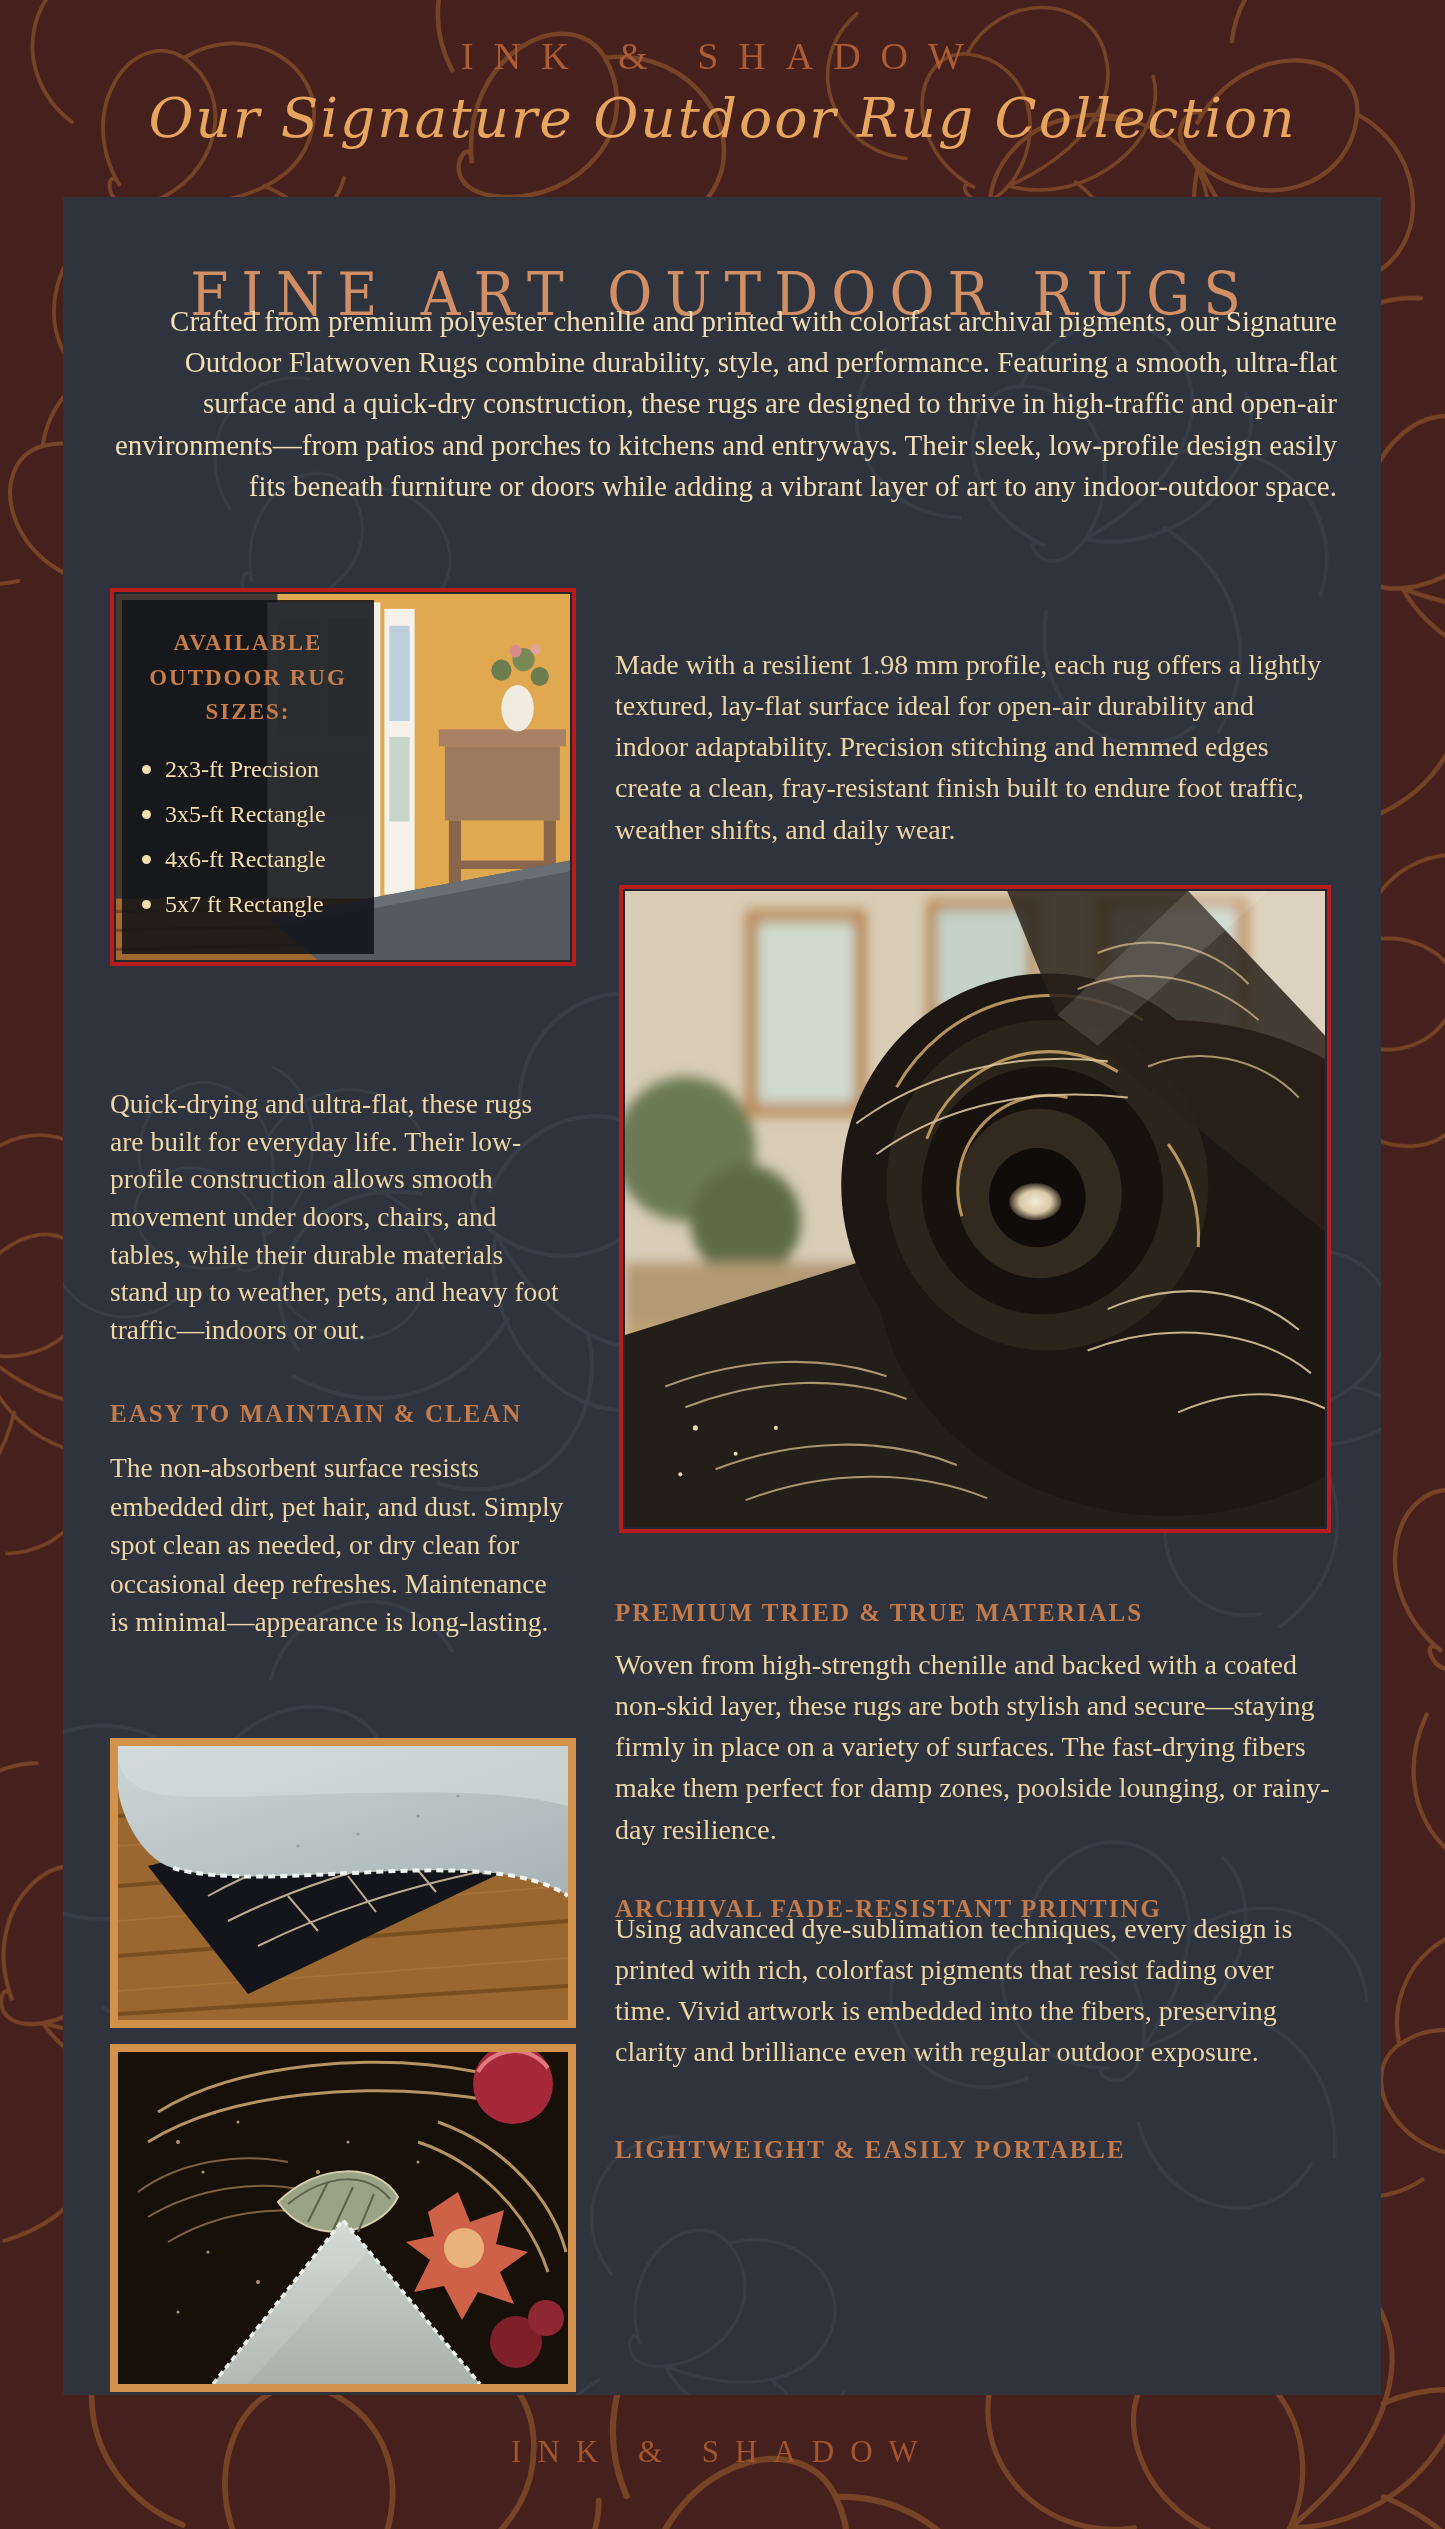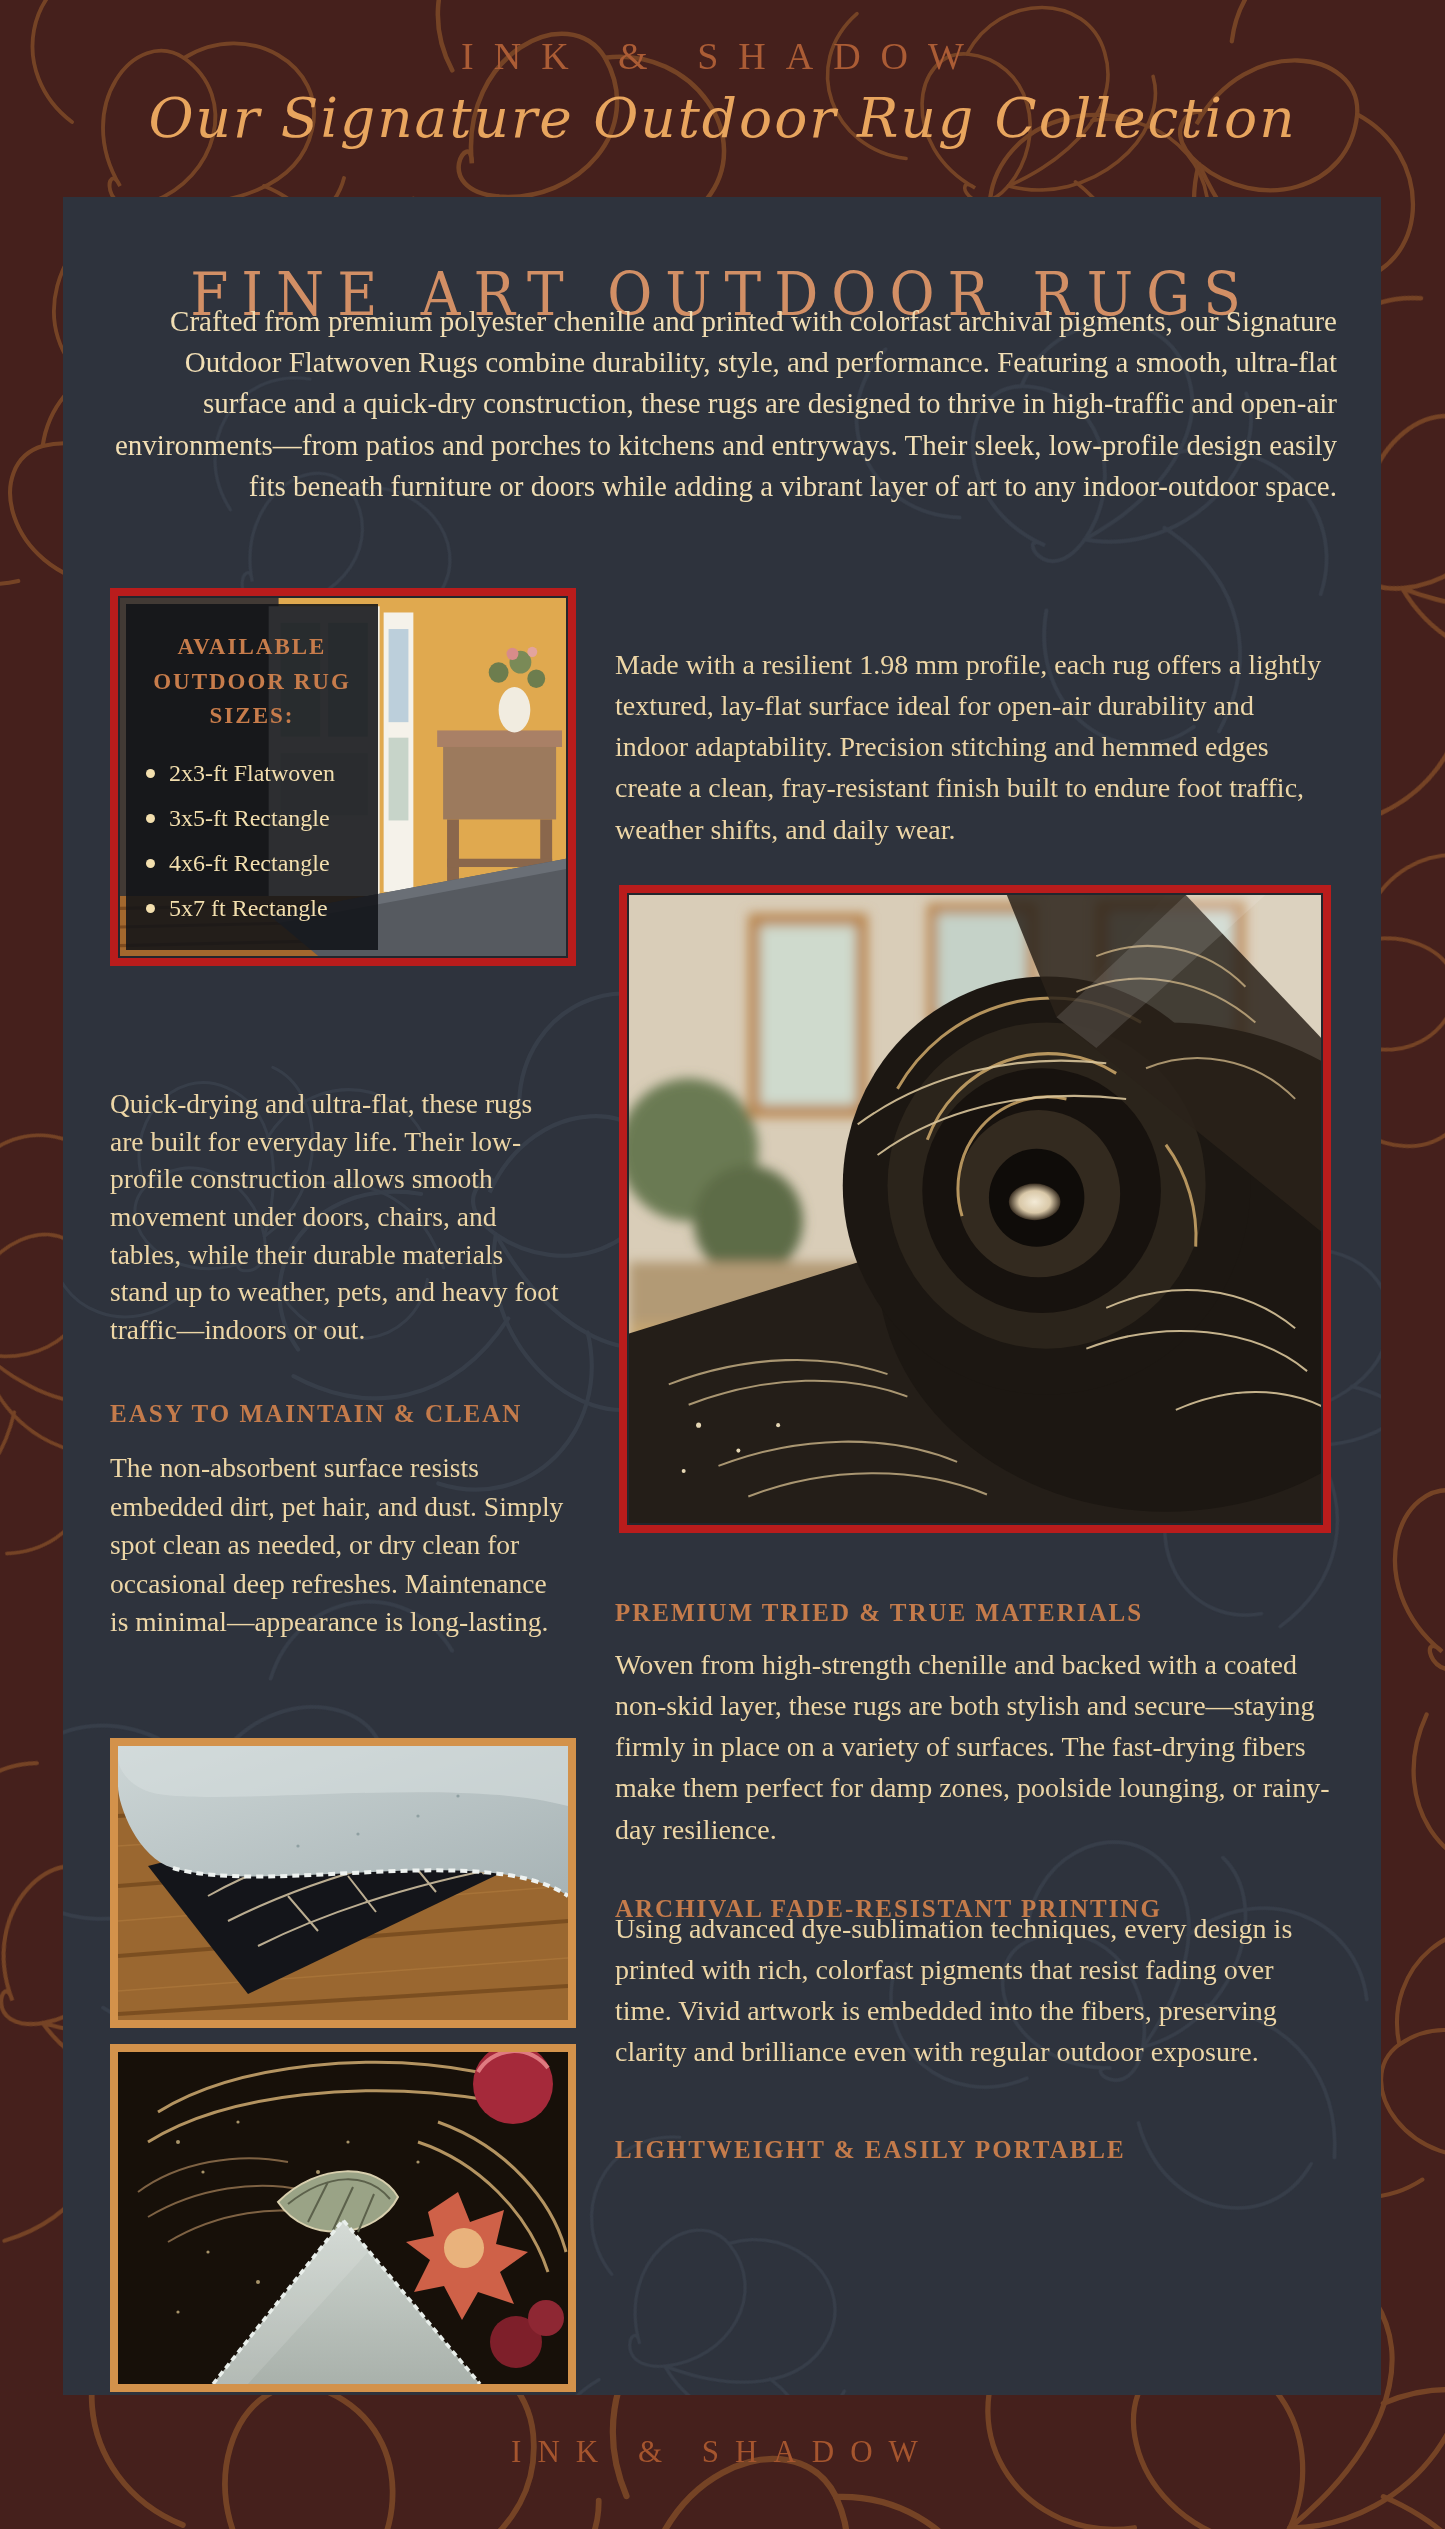--- a/index.html
+++ b/index.html
@@ -38,21 +38,21 @@
   #h-materials{left:552px;top:1399px;width:720px;}
   #p-materials{left:552px;top:1447px;width:718px;}
   #h-printing{left:552px;top:1663px;width:720px;margin-top:32px;}
   #p-printing{left:552px;top:1711px;width:718px;}
   #h-portable{left:552px;top:1936px;width:720px;}
   #p-portable{left:552px;top:1984px;width:718px;}
 
   
   .frame{position:absolute;box-sizing:border-box;}
   .frame svg{display:block;width:100%;height:100%;}
-  .coral{border:8px solid #b91c1c;background:#23262d;padding:2px;}
+  .coral{border:4px solid #b91c1c;background:#23262d;padding:2px;}
   .orange{border:8px solid #d3924b;background:#23262d;}
 
   #sizes-box{left:47px;top:391px;width:466px;height:378px;}
   #rolled-photo{left:556px;top:688px;width:712px;height:648px;}
   #folded-photo{left:47px;top:1541px;width:466px;height:290px;}
   #pom-photo{left:47px;top:1847px;width:466px;height:348px;}
 
   .sizes-overlay{position:absolute;left:8px;top:8px;bottom:8px;width:252px;
                  background:rgba(17,19,24,0.88);padding:26px 14px 0 14px;box-sizing:border-box;}
   .sizes-title{font-family:"Liberation Serif",serif;font-weight:700;text-align:center;
@@ -146,21 +146,21 @@
         <rect x="0" y="288" width="450" height="58" fill="#a3682e"></rect>
         <path d="M0,300 L450,292 M0,318 L450,308 M0,336 L450,326" stroke="#7d4b1f" stroke-width="3" fill="none"></path>
         <polygon points="150,306 450,252 450,346 200,346" fill="#565a60"></polygon>
         <polygon points="150,306 450,252 450,262 160,314" fill="#6a6f76"></polygon>
       </svg>
       <div class="sizes-overlay">
         <h2 class="sizes-title">AVAILABLE OUTDOOR RUG SIZES:</h2>
         <ul class="sizes-list">
           <li>
               <span class="dot"></span>
-              <span>2x3-ft Flatwoven</span>
+              <span>2x3-ft Precision</span>
             </li>
           <li>
               <span class="dot"></span>
               <span>3x5-ft Rectangle</span>
             </li>
           <li>
               <span class="dot"></span>
               <span>4x6-ft Rectangle</span>
             </li>
           <li>

